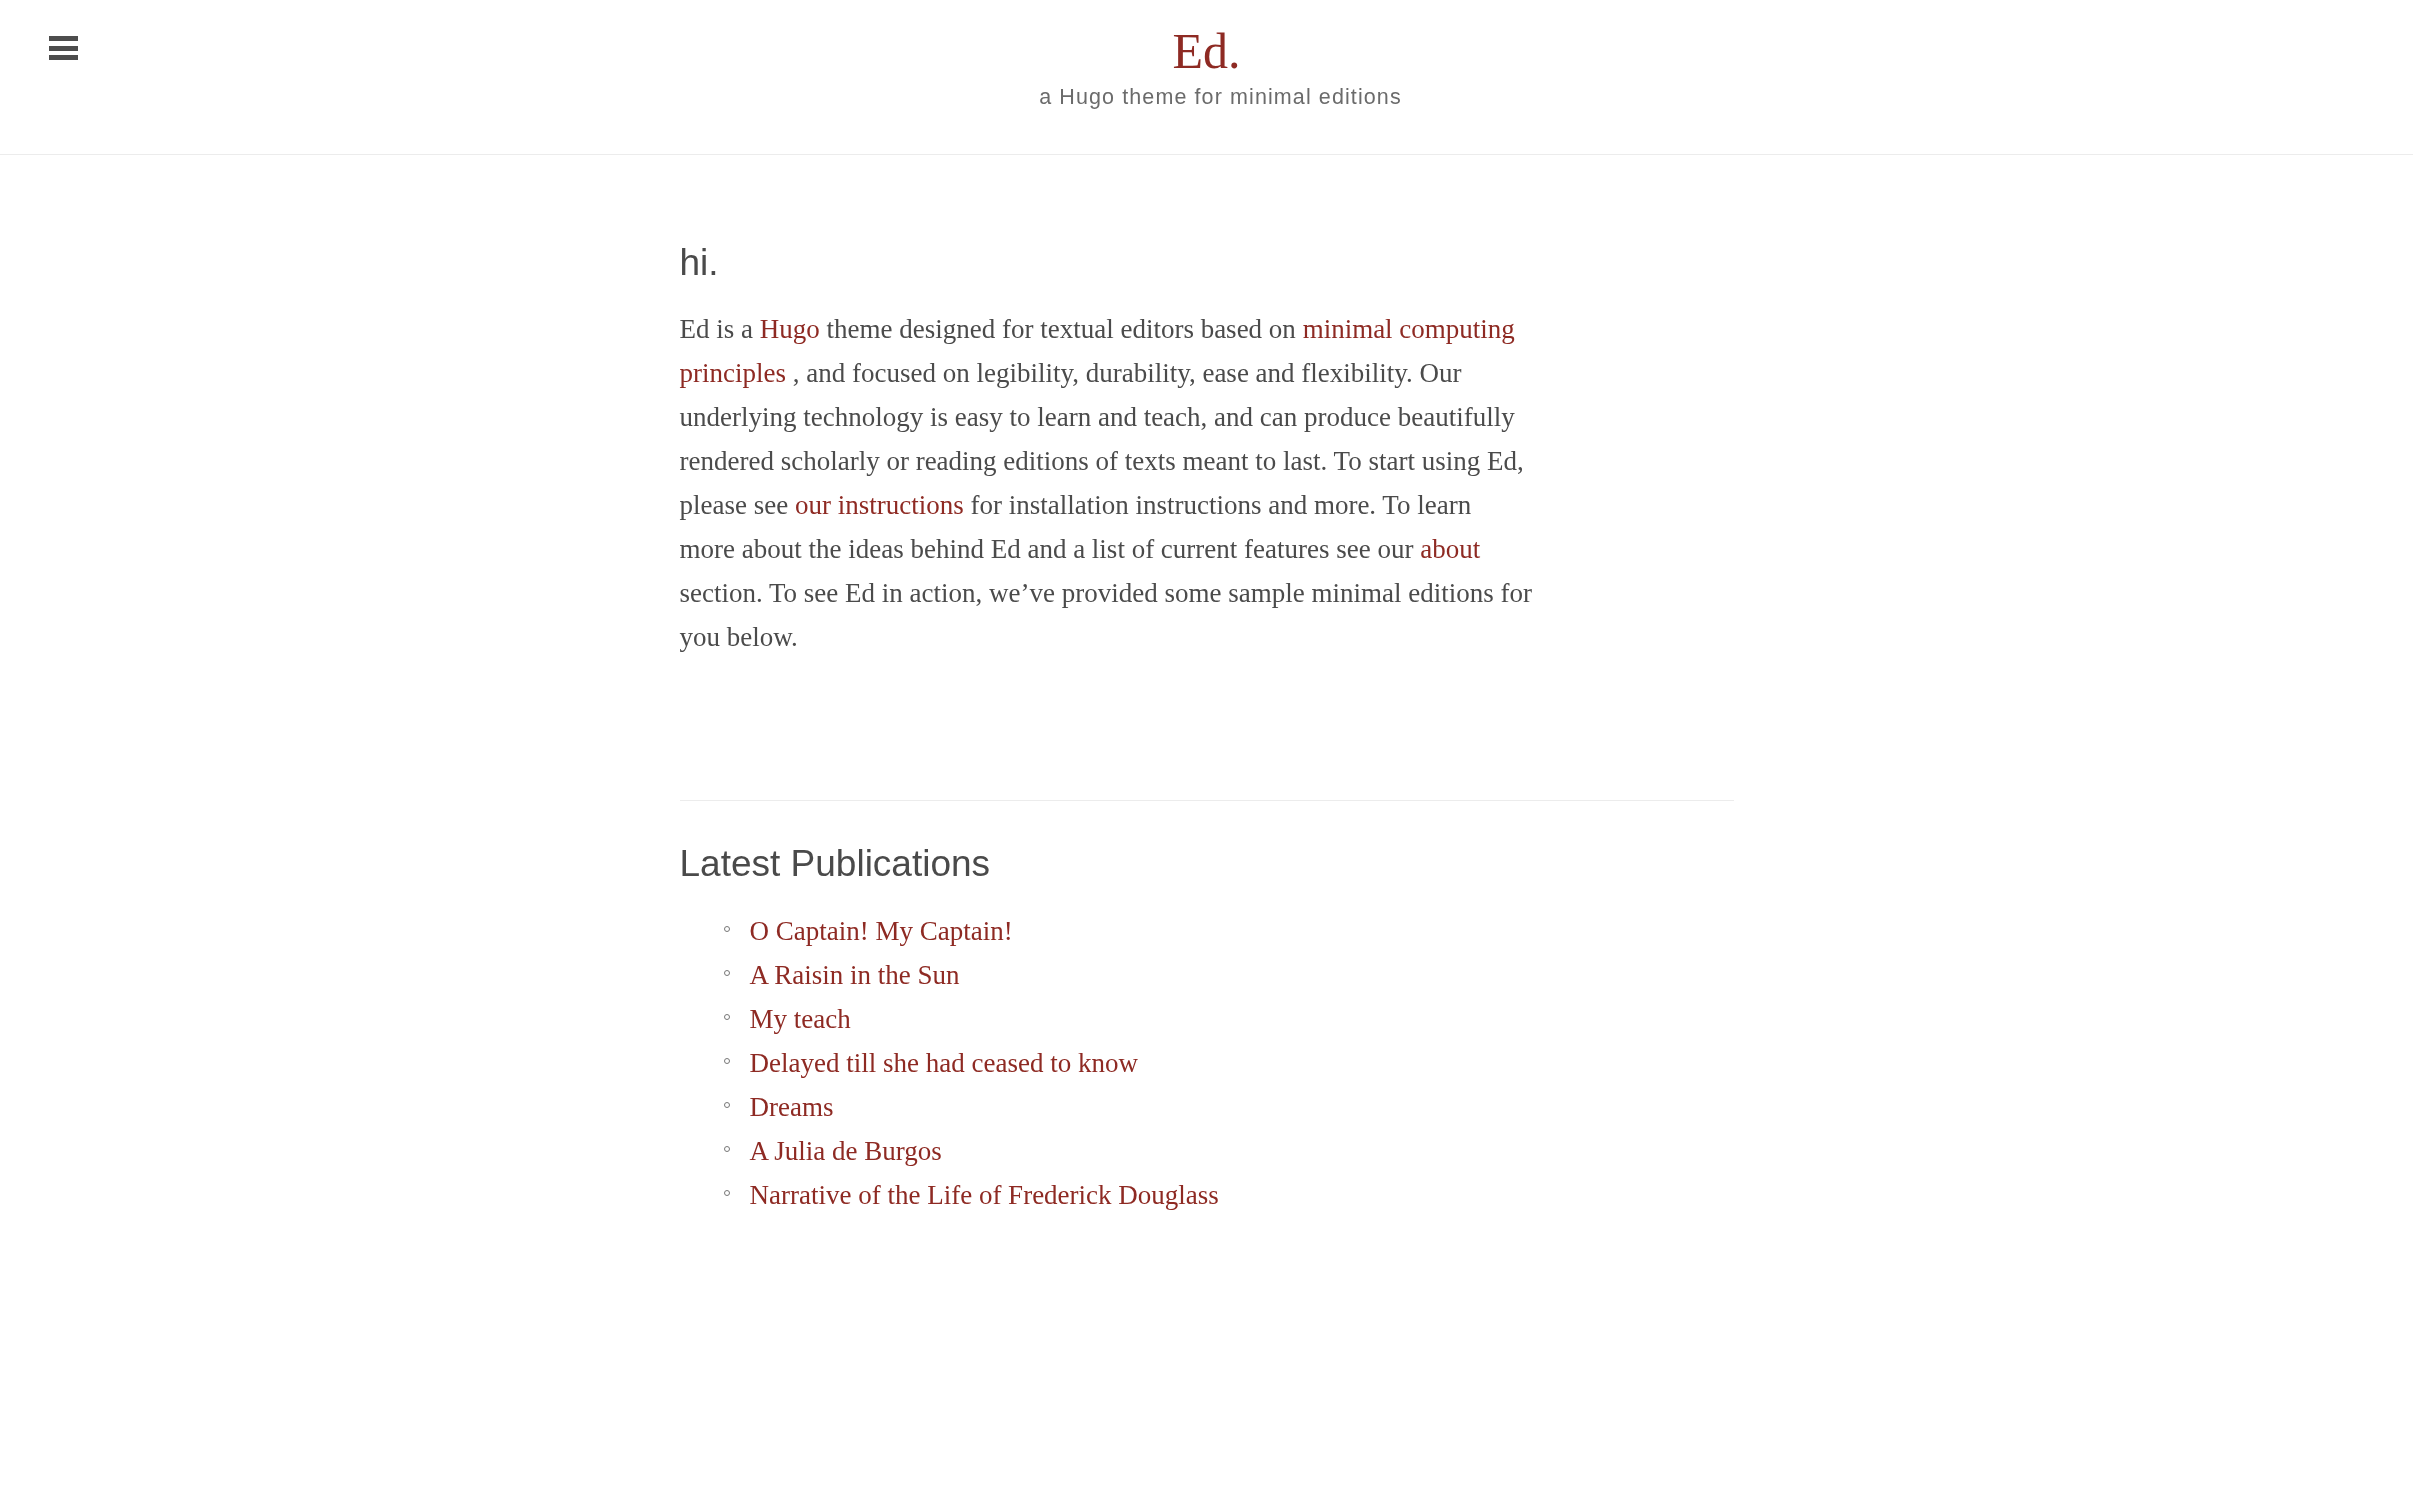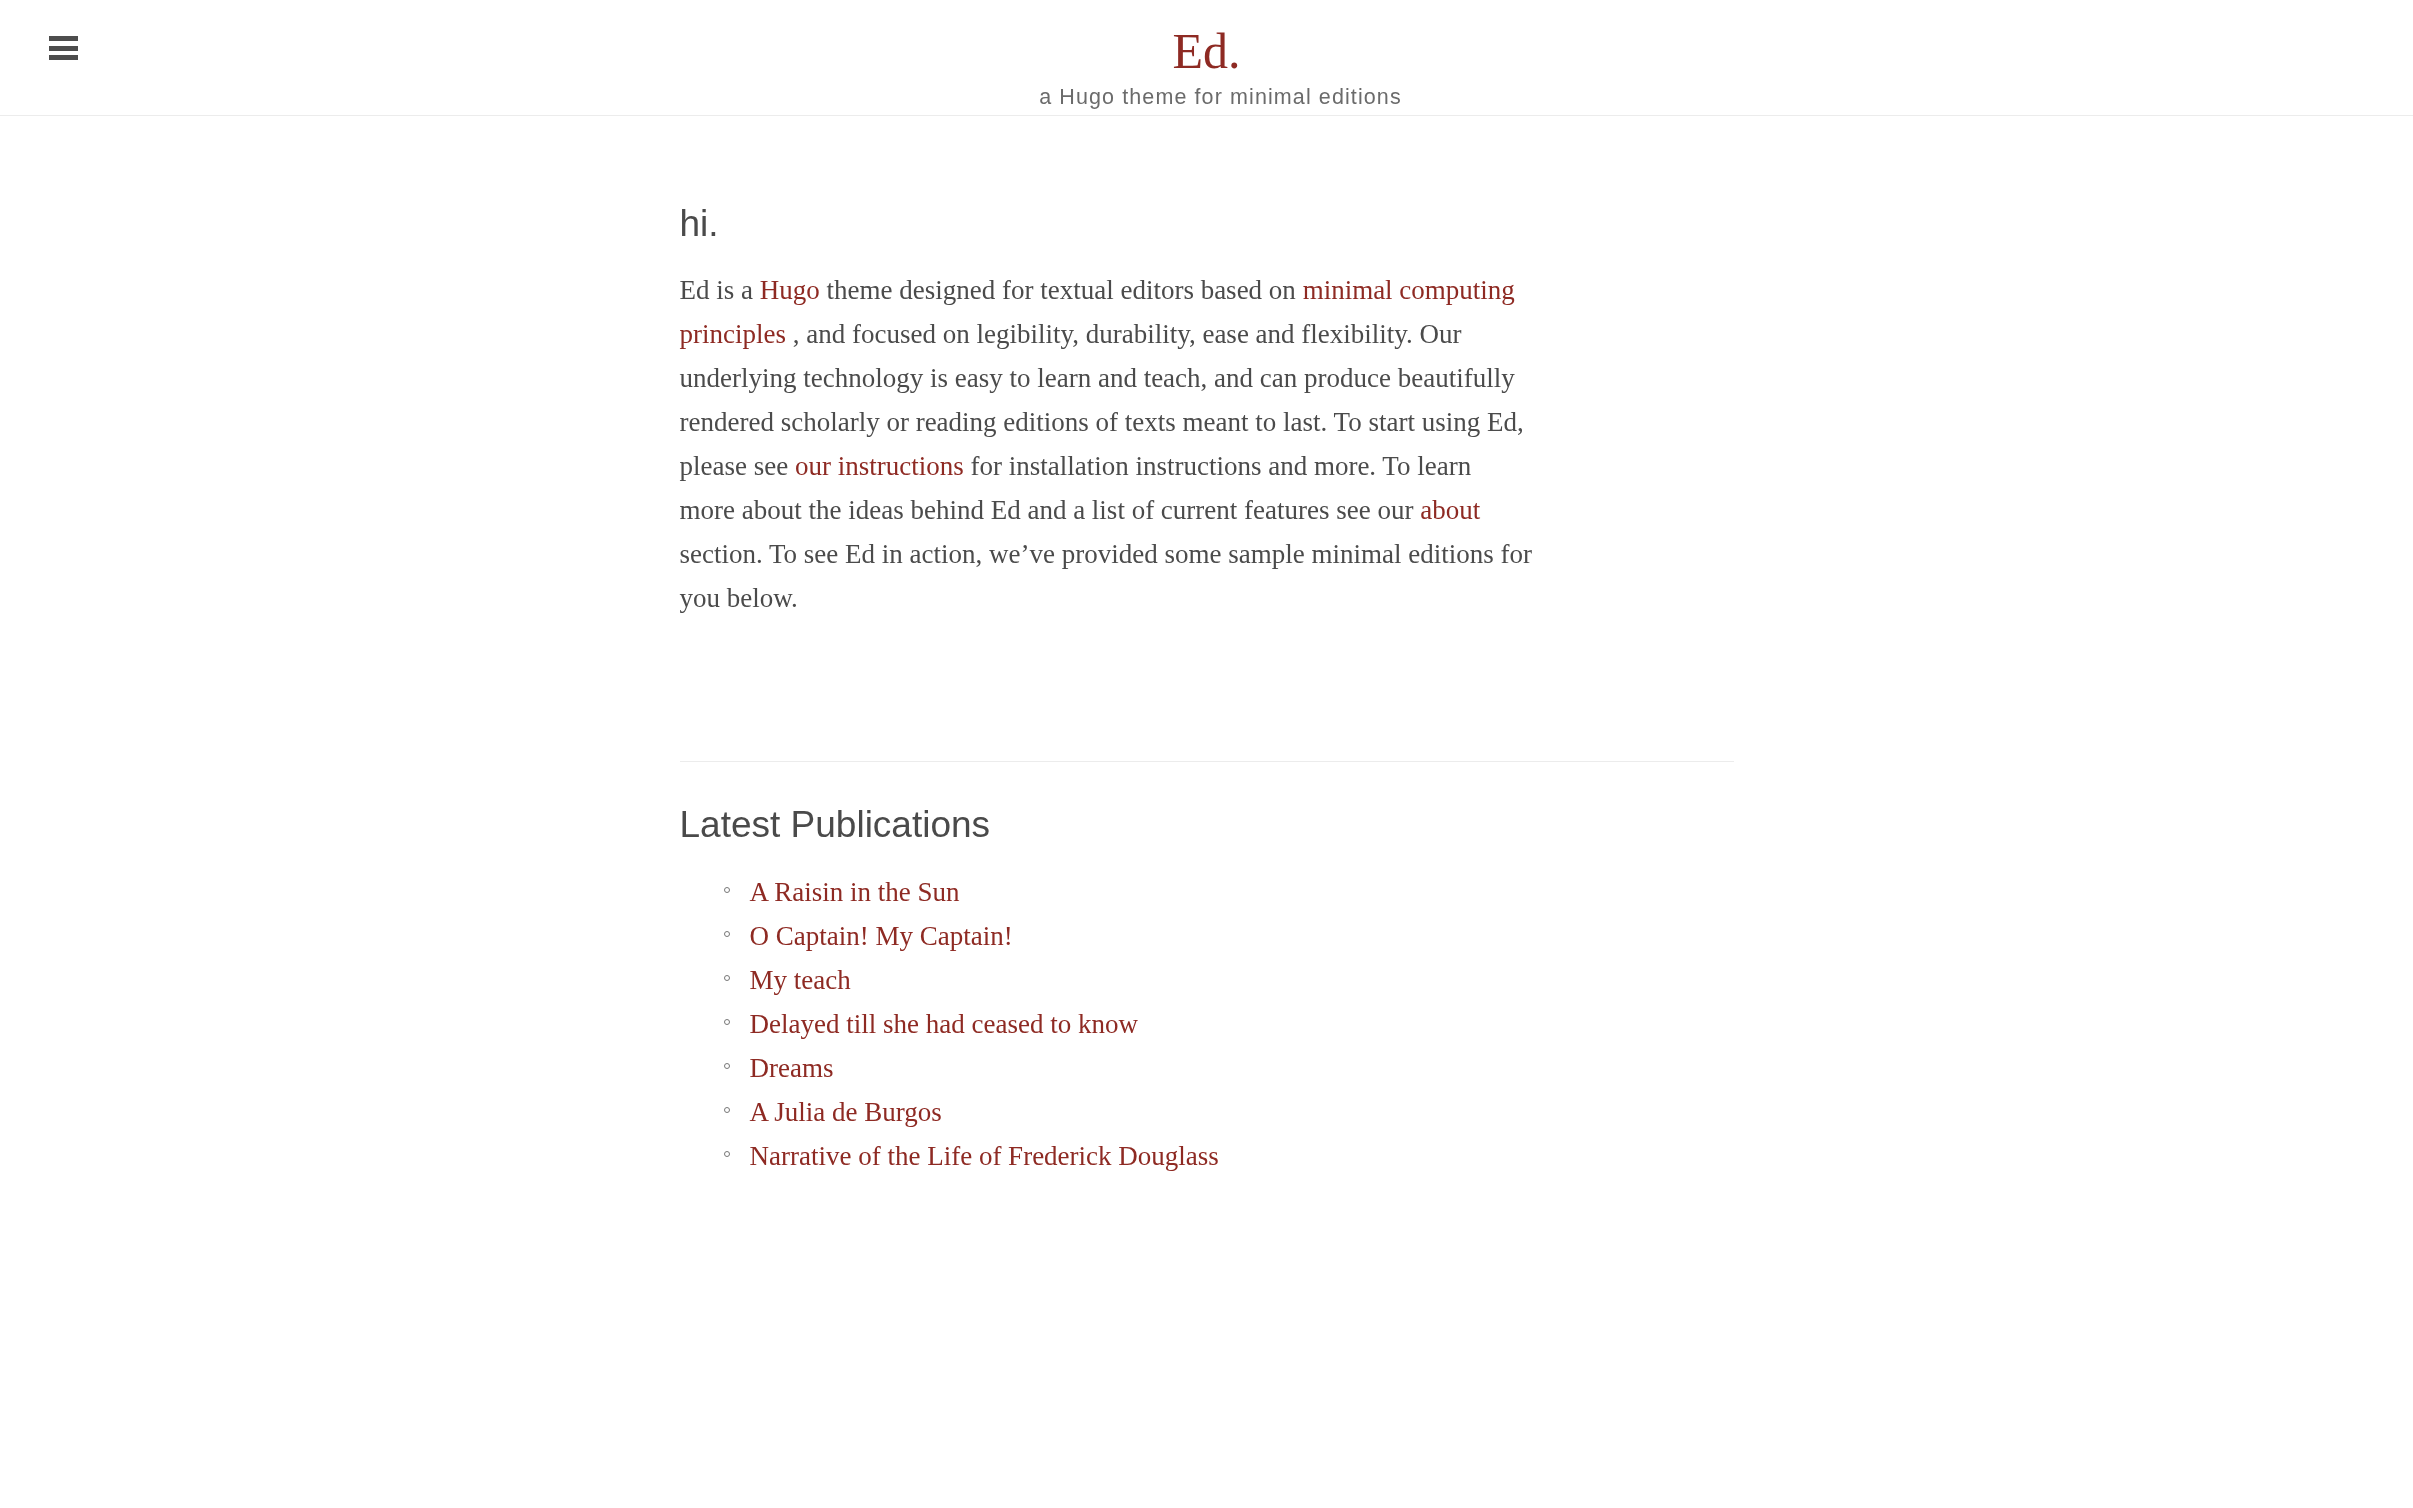--- a/index.html
+++ b/index.html
@@ -19,21 +19,21 @@
     background:#ffffff;
     font-family:"Liberation Sans", sans-serif;
     overflow:hidden;
     position:relative;
   }
 
   
   .site-header{
     position:relative;
     width:100%;
-    height:116px;
+    height:155px;
     border-bottom:1.4px solid var(--divider);
   }
   .menu-button{
     position:absolute;
     left:49px;
     top:36px;
     width:32px;
     height:24.4px;
     padding:0;
     background:none;
@@ -160,22 +160,22 @@
       <div class="line"><span>more about the ideas behind Ed and a list of current features see our </span><a href="#" class="link">about</a></div>
       <div class="line"><span>section. To see Ed in action, we’ve provided some sample minimal editions for</span></div>
       <div class="line"><span>you below.</span></div>
     </div>
 
   <hr class="section-divider">
 
   <h2 class="publications-heading">Latest Publications</h2>
 
   <ul class="publications-list" id="pubs">
+      <li><span class="bullet"></span><a href="#" class="link">O Captain! My Captain!</a></li>
       <li><span class="bullet"></span><a href="#" class="link">A Raisin in the Sun</a></li>
-      <li><span class="bullet"></span><a href="#" class="link">O Captain! My Captain!</a></li>
       <li><span class="bullet"></span><a href="#" class="link">My teach</a></li>
       <li><span class="bullet"></span><a href="#" class="link">Delayed till she had ceased to know</a></li>
       <li><span class="bullet"></span><a href="#" class="link">Dreams</a></li>
       <li><span class="bullet"></span><a href="#" class="link">A Julia de Burgos</a></li>
       <li><span class="bullet"></span><a href="#" class="link">Narrative of the Life of Frederick Douglass</a></li>
     </ul>
 </main>
 
 
 </body></html>

